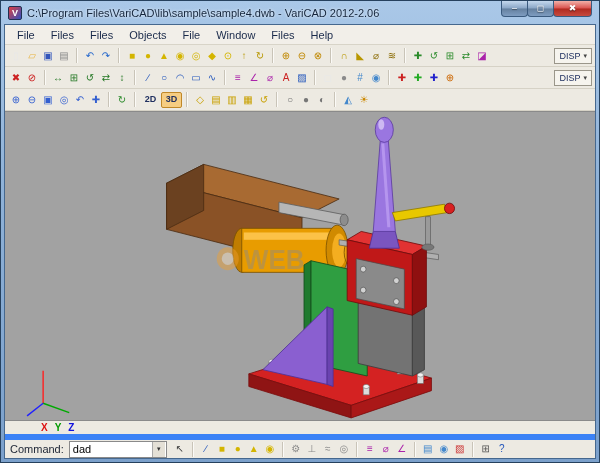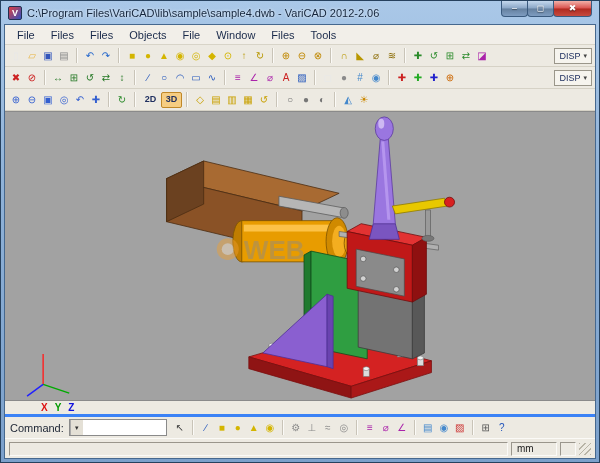--- a/index.html
+++ b/index.html
@@ -40,21 +40,21 @@
     background:#f6f4ee; height:16px; padding:0 4px; font-size:9px; color:#203060; }
   .combo .arrow { font-size:7px; color:#444; }
 
   .viewport { flex:1 1 auto; position:relative; background:#a2a2a2; border-top:1px solid #8a8a8a; border-bottom:1px solid #8a8a8a; min-height:0; }
   .viewport svg { position:absolute; inset:0; width:100%; height:100%; }
 
   .xyz-strip { height:13px; flex:0 0 auto; background:#edeae2; display:flex; align-items:center; gap:7px;
     padding-left:36px; font-size:10px; font-weight:bold; }
 
   .cmdbar { height:24px; flex:0 0 auto; display:flex; align-items:center; background:#edeae2; padding:0 5px;
-    border-top:3px solid #3b82f6; gap:5px; overflow:hidden; }
+    border-top:6px solid #3b82f6; gap:5px; overflow:hidden; }
   .cmd-label { color:#1c2433; white-space:nowrap; }
   .cmd-input { display:flex; align-items:center; width:98px; height:17px; background:#fff;
     border:1px solid #8a8a8a; flex:0 0 auto; }
   .cmd-input input { border:none; outline:none; width:82px; height:14px; font:11px "Liberation Sans", sans-serif; padding:0 3px; }
   .cmd-drop { width:13px; height:15px; background:#e4e0d6; border-left:1px solid #aaa;
     display:flex; align-items:center; justify-content:center; font-size:7px; color:#333; }
 
   .statusbar { height:20px; flex:0 0 auto; background:#edeae2; border-top:1px solid #fbfaf7;
     display:flex; align-items:center; gap:3px; padding:2px 4px; }
   .cell { height:14px; border:1px solid; border-color:#9a968c #fbfaf7 #fbfaf7 #9a968c; background:#edeae2; }
@@ -84,21 +84,21 @@
 
     <div class="menubar" data-name="menu-bar">
 
     <span class="menu-item" data-name="menu-item">File</span>
         <span class="menu-item" data-name="menu-item">Files</span>
         <span class="menu-item" data-name="menu-item">Files</span>
         <span class="menu-item" data-name="menu-item">Objects</span>
         <span class="menu-item" data-name="menu-item">File</span>
         <span class="menu-item" data-name="menu-item">Window</span>
         <span class="menu-item" data-name="menu-item">Files</span>
-        <span class="menu-item" data-name="menu-item">Tools</span>
+        <span class="menu-item" data-name="menu-item">Help</span>
       </div>
 
     <div class="toolbar" data-name="toolbar-row-1">
       <div class="tb-icons">
 
       <span class="icon" data-name="new-file-icon" style="color: rgb(232, 232, 232);">▯</span>
           <span class="icon" data-name="open-file-icon" style="color: rgb(232, 178, 60);">▱</span>
           <span class="icon" data-name="save-file-icon" style="color: rgb(51, 85, 187);">▣</span>
           <span class="icon" data-name="print-icon" style="color: rgb(138, 138, 138);">▤</span>
           <span class="tb-sep" data-name="toolbar-separator"></span>
@@ -307,20 +307,21 @@
     <div class="xyz-strip" data-name="axis-readout-strip">
 
     <span data-name="axis-label-x" style="color: rgb(221, 17, 17);">X</span>
         <span data-name="axis-label-y" style="color: rgb(0, 153, 0);">Y</span>
         <span data-name="axis-label-z" style="color: rgb(17, 17, 221);">Z</span>
       </div>
 
     <div class="cmdbar" data-name="command-bar">
       <span class="cmd-label" data-name="command-label">Command:</span>
       <span class="cmd-input" data-name="command-input-box">
+        <input data-name="command-input" value="dad" style="">
         <span class="cmd-drop" data-name="command-history-dropdown">
           <span data-name="chevron-down-icon">▾</span>
         </span>
       </span>
       <div class="tb-icons">
 
       <span class="icon" data-name="select-icon" style="color: rgb(51, 51, 51);">↖</span>
           <span class="tb-sep" data-name="toolbar-separator"></span>
           <span class="icon" data-name="sketch-icon" style="color: rgb(34, 85, 187);">∕</span>
           <span class="icon" data-name="solid-box-icon" style="color: rgb(212, 181, 0);">■</span>
@@ -339,23 +340,15 @@
           <span class="tb-sep" data-name="toolbar-separator"></span>
           <span class="icon" data-name="layers-icon" style="color: rgb(68, 136, 204);">▤</span>
           <span class="icon" data-name="visibility-icon" style="color: rgb(68, 136, 204);">◉</span>
           <span class="icon" data-name="color-icon" style="color: rgb(204, 51, 51);">▨</span>
           <span class="tb-sep" data-name="toolbar-separator"></span>
           <span class="icon" data-name="calculator-icon" style="color: rgb(85, 85, 85);">⊞</span>
           <span class="icon" data-name="help-icon" style="color: rgb(34, 85, 187);">?</span>
         </div>
     </div>
 
-    <div class="statusbar" data-name="status-bar">
-      <div class="cell main" data-name="status-message-panel"></div>
-      <div class="cell units" data-name="units-panel">
-        <span data-name="units-label">mm</span>
-      </div>
-      <div class="cell mini" data-name="status-mini-panel"></div>
-      <div class="grip" data-name="resize-grip"></div>
-    </div>
 
   </div>
 </div>
 
 </body></html>

